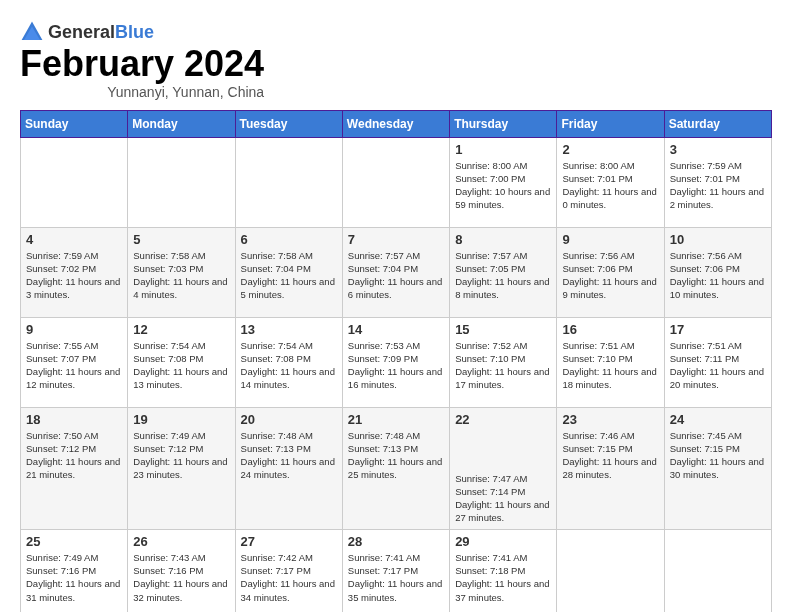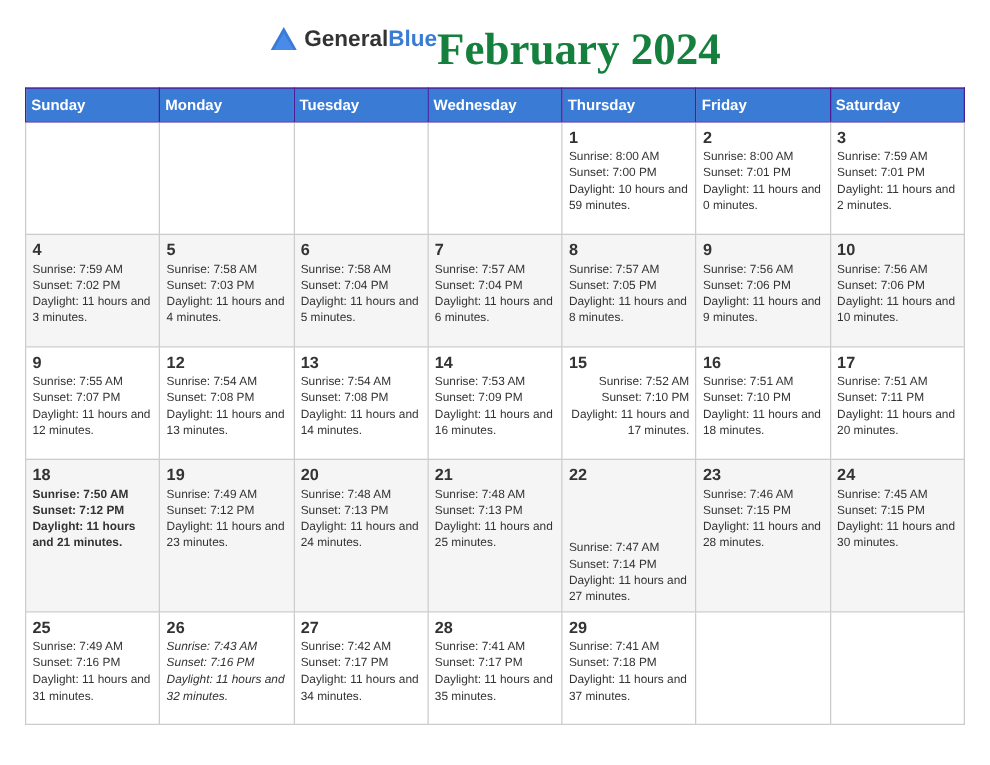--- a/index.html
+++ b/index.html
@@ -5,23 +5,24 @@
     * { box-sizing: border-box; margin: 0; padding: 0; }
     body {
       font-family: Arial, sans-serif;
       background: #fff;
       width: 792px;
       min-height: 612px;
       padding: 20px;
     }
     .header-area {
       display: flex;
-      justify-content: center;
+      justify-content: space-between;
       align-items: flex-start;
       margin-bottom: 10px;
+      flex-direction: column;
     }
     .logo {
       display: flex;
       align-items: center;
       gap: 4px;
     }
     .logo-text-general {
       font-size: 18px;
       font-weight: bold;
       color: #333;
@@ -36,23 +37,22 @@
     .logo-icon {
       width: 24px;
       height: 24px;
     }
     .title-area {
       text-align: right;
     }
     .month-title {
       font-size: 36px;
       font-weight: bold;
-      color: #15803d;
+      color: #000000;
       line-height: 1.1;
-      font-family: Liberation Serif, serif;
     }
     .subtitle {
       font-size: 14px;
       color: #555;
     }
     .calendar-table {
       width: 100%;
       border-collapse: collapse;
       table-layout: fixed;
     }
@@ -101,20 +101,21 @@
     <svg class="logo-icon" viewBox="0 0 30 30" xmlns="http://www.w3.org/2000/svg">
       <polygon points="15,2 28,25 2,25" fill="#3a7bd5"></polygon>
       <polygon points="15,8 25,25 5,25" fill="#5a9bff" opacity="0.5"></polygon>
     </svg>
     <div>
       <span class="logo-text-general">General</span><span class="logo-text-blue">Blue</span>
     </div>
   </div>
   <div class="title-area">
     <div class="month-title">February 2024</div>
+    <div class="subtitle">Yunnanyi, Yunnan, China</div>
   </div>
 </div>
 
 <table class="calendar-table">
   <thead>
     <tr>
       <th>Sunday</th>
       <th>Monday</th>
       <th>Tuesday</th>
       <th>Wednesday</th>
@@ -212,41 +213,41 @@
 Daylight: 11 hours and 14 minutes.</div>
         </td>
         <td>
           <span class="day-number">14</span>
           <div class="day-detail" style="white-space: pre-line;">Sunrise: 7:53 AM
 Sunset: 7:09 PM
 Daylight: 11 hours and 16 minutes.</div>
         </td>
         <td>
           <span class="day-number">15</span>
-          <div class="day-detail" style="white-space: pre-line; text-align: right;">Sunrise: 7:52 AM
+          <div class="day-detail" style="white-space: pre-line;">Sunrise: 7:52 AM
 Sunset: 7:10 PM
 Daylight: 11 hours and 17 minutes.</div>
         </td>
         <td>
           <span class="day-number">16</span>
           <div class="day-detail" style="white-space: pre-line;">Sunrise: 7:51 AM
 Sunset: 7:10 PM
 Daylight: 11 hours and 18 minutes.</div>
         </td>
         <td>
           <span class="day-number">17</span>
           <div class="day-detail" style="white-space: pre-line;">Sunrise: 7:51 AM
 Sunset: 7:11 PM
 Daylight: 11 hours and 20 minutes.</div>
         </td>
       </tr>
       <tr>
         <td>
           <span class="day-number">18</span>
-          <div class="day-detail" style="white-space: pre-line; font-weight: bold;">Sunrise: 7:50 AM
+          <div class="day-detail" style="white-space: pre-line;">Sunrise: 7:50 AM
 Sunset: 7:12 PM
 Daylight: 11 hours and 21 minutes.</div>
         </td>
         <td>
           <span class="day-number">19</span>
           <div class="day-detail" style="white-space: pre-line;">Sunrise: 7:49 AM
 Sunset: 7:12 PM
 Daylight: 11 hours and 23 minutes.</div>
         </td>
         <td>
@@ -282,21 +283,21 @@
       </tr>
       <tr>
         <td>
           <span class="day-number">25</span>
           <div class="day-detail" style="white-space: pre-line;">Sunrise: 7:49 AM
 Sunset: 7:16 PM
 Daylight: 11 hours and 31 minutes.</div>
         </td>
         <td>
           <span class="day-number">26</span>
-          <div class="day-detail" style="white-space: pre-line; font-style: italic;">Sunrise: 7:43 AM
+          <div class="day-detail" style="white-space: pre-line;">Sunrise: 7:43 AM
 Sunset: 7:16 PM
 Daylight: 11 hours and 32 minutes.</div>
         </td>
         <td>
           <span class="day-number">27</span>
           <div class="day-detail" style="white-space: pre-line;">Sunrise: 7:42 AM
 Sunset: 7:17 PM
 Daylight: 11 hours and 34 minutes.</div>
         </td>
         <td>

